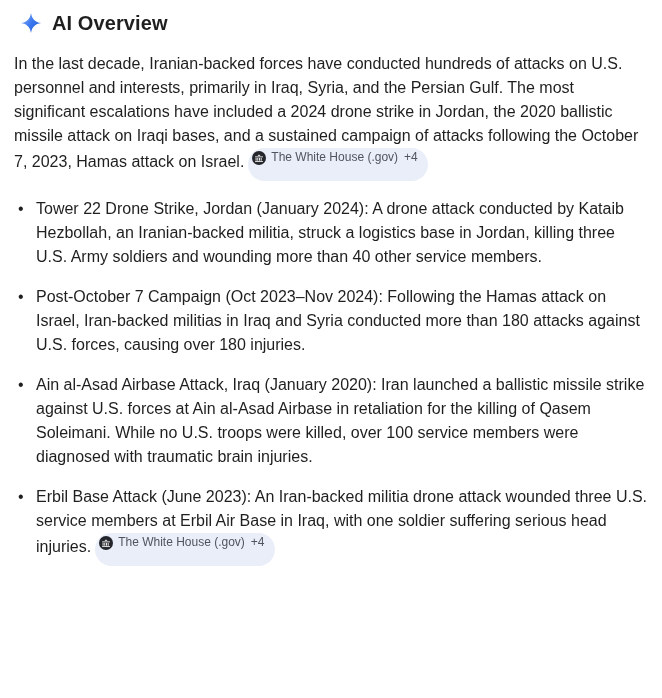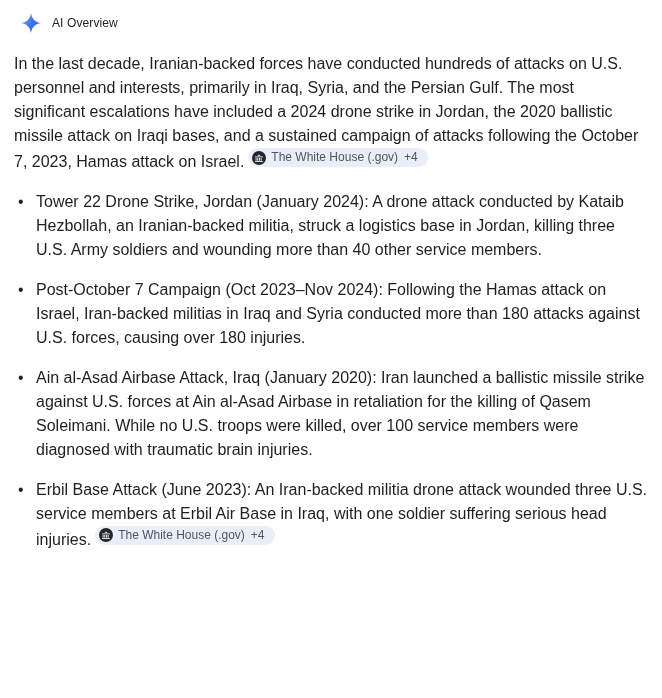--- a/index.html
+++ b/index.html
@@ -19,22 +19,22 @@
   }
   .ai-header {
     display: flex;
     align-items: center;
     gap: 10px;
     padding-left: 6px;
     height: 26px;
     margin-bottom: 16px;
   }
   .ai-header .title {
-    font-size: 12px;
-    font-weight: 400;
+    font-size: 20px;
+    font-weight: 700;
     letter-spacing: 0.1px;
     color: #1f1f1f;
   }
   .sparkle {
     width: 22px;
     height: 22px;
     display: inline-flex;
   }
   p.body-text {
     font-size: 16px;
@@ -67,21 +67,21 @@
   .attack-title {
     font-weight: 400;
   }
   .chip {
     display: inline-flex;
     align-items: center;
     gap: 5px;
     background: #e9eef8;
     border: none;
     border-radius: 999px;
-    padding: 2px 10px 2px 4px;
+    padding: 2px 10px 16px 4px;
     font-size: 12px;
     line-height: 15px;
     color: #50545e;
     font-family: "Liberation Sans", sans-serif;
     cursor: pointer;
     vertical-align: 2px;
     margin-left: 4px;
     white-space: nowrap;
   }
   .chip .favicon {

